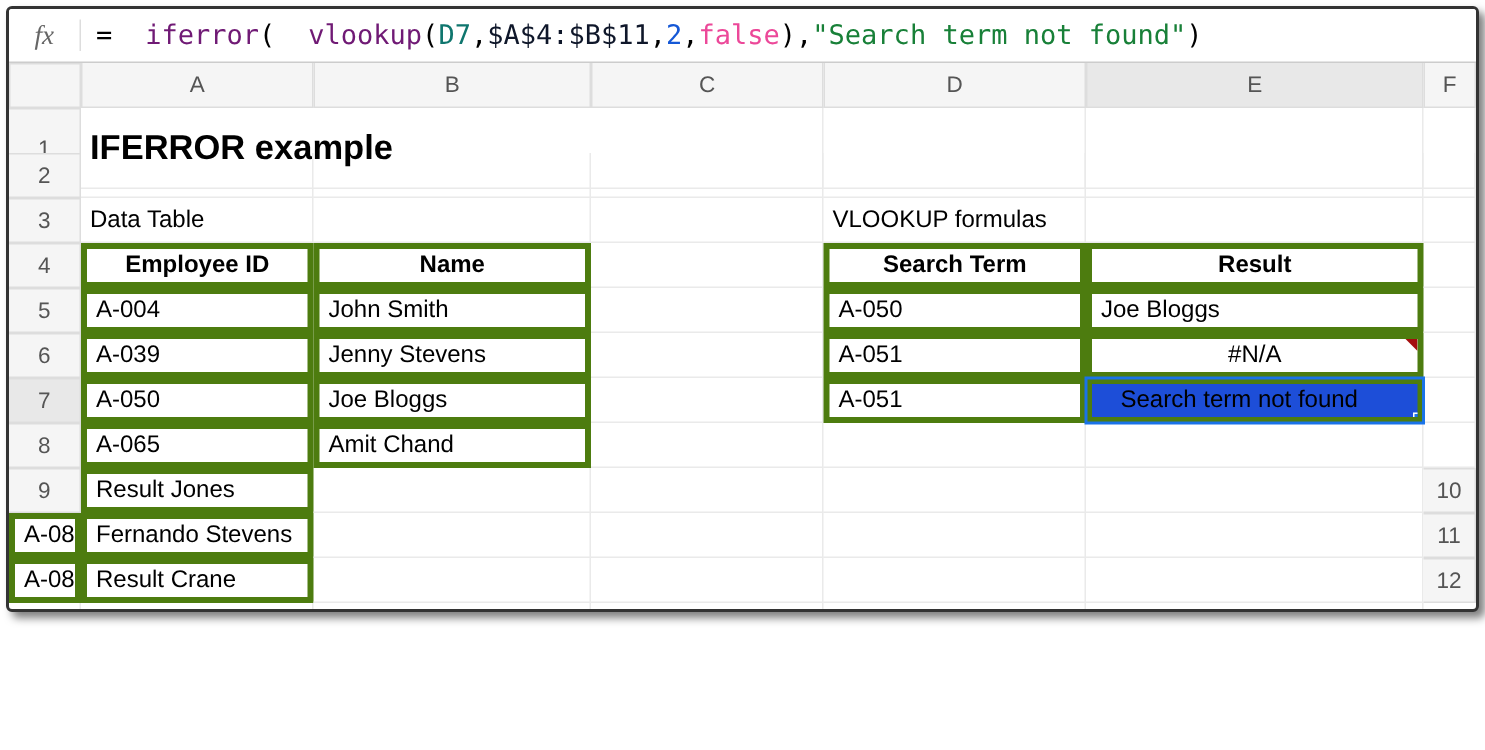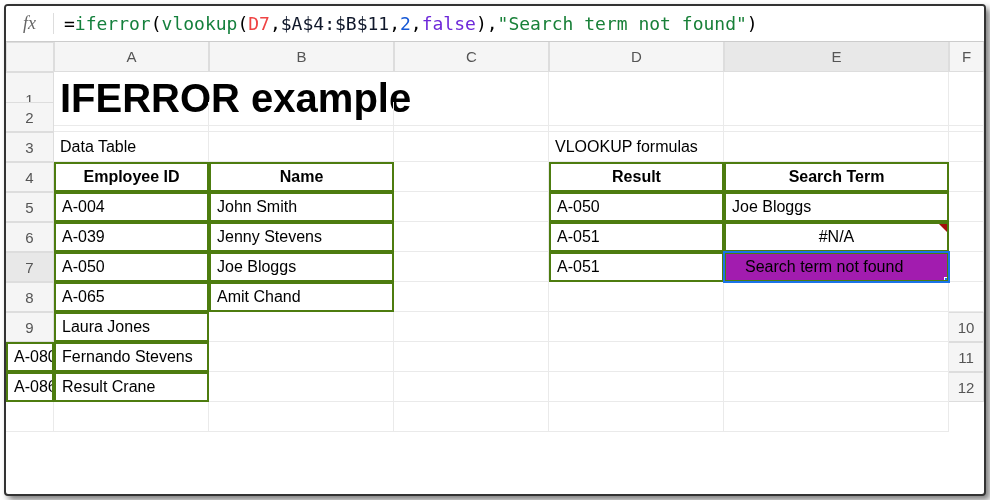--- a/index.html
+++ b/index.html
@@ -5,21 +5,21 @@
   * { box-sizing: border-box; }
   html, body {
     margin: 0; padding: 0;
     font-family: Arial, Helvetica, sans-serif;
     background: #fff;
     width: 990px; height: 500px;
     overflow: hidden;
   }
   .frame {
     position: relative;
-    width: 982px; height: 492px;
+    width: 982px; height: 404px;
     margin: 4px;
     border: 2px solid #333;
     border-radius: 4px;
     box-shadow: 4px 4px 6px rgba(0,0,0,0.5);
     background: #fff;
     overflow: hidden;
   }
 
   
   .formula-bar {
@@ -39,26 +39,26 @@
     border-right: 1px solid #ddd;
   }
   .formula-text {
     flex: 1;
     padding: 0 10px;
     font-family: Consolas, Menlo, monospace;
     font-size: 18px;
     color: #000;
     white-space: nowrap;
   }
-  .tok-fn { color: #15803d; }
+  .tok-fn { color: #701a75; margin-left: 22px; }
   .tok-paren { color: #000; }
-  .tok-ref1 { color: #ef4444; }   
+  .tok-ref1 { color: #0f766e; }   
   .tok-ref2 { color: #0f172a; }   
   .tok-num  { color: #1558d6; }   
-  .tok-bool { color: #6d28d9; }   
+  .tok-bool { color: #ec4899; }   
   .tok-str  { color: #188038; }   
 
   
   .grid {
     display: grid;
     grid-template-columns: 48px 155px 185px 155px 175px 225px 35px;
     grid-auto-rows: 30px;
     font-size: 16px;
   }
   .colhead, .rowhead, .corner {
@@ -81,39 +81,39 @@
     padding: 0 6px;
     display: flex;
     align-items: center;
     overflow: hidden;
     white-space: nowrap;
   }
 
   
   .row1 { height: 54px; }
   .title-cell {
-    font-size: 40px;
+    font-size: 23px;
     font-weight: 800;
     grid-column: 2 / span 3;
     border-right: 1px solid #eaeaea;
   }
 
   
   .b { font-weight: 400; }
 
   
-  .tbl { border: 2px solid #4d7c0f; }
+  .tbl { border: 4px solid #4d7c0f; }
   .tbl-head { font-weight: 700; text-align: center; justify-content: center; }
 
   
   .center { justify-content: center; }
 
   
   .selected {
-    background: #a21caf;
+    background: #1d4ed8;
     outline: 2px solid #1a73e8;
     outline-offset: -1px;
     position: relative;
     padding-left: 19px;
   }
   .sel-handle {
     position: absolute;
     right: -4px; bottom: -4px;
     width: 7px; height: 7px;
     background: #1a73e8;
@@ -170,22 +170,22 @@
     <div class="cell"></div>
     <div class="cell"></div>
     <div class="cell b">VLOOKUP formulas</div>
     <div class="cell"></div>
     <div class="cell"></div>
 
     <div class="rowhead">4</div>
     <div class="cell tbl tbl-head">Employee ID</div>
     <div class="cell tbl tbl-head">Name</div>
     <div class="cell"></div>
+    <div class="cell tbl tbl-head">Search Term</div>
     <div class="cell tbl tbl-head">Result</div>
-    <div class="cell tbl tbl-head">Search Term</div>
     <div class="cell"></div>
 
     <div class="rowhead">5</div>
     <div class="cell tbl">A-004</div>
     <div class="cell tbl">John Smith</div>
     <div class="cell"></div>
     <div class="cell tbl">A-050</div>
     <div class="cell tbl">Joe Bloggs</div>
     <div class="cell"></div>
 
@@ -210,21 +210,21 @@
 
     <div class="rowhead">8</div>
     <div class="cell tbl">A-065</div>
     <div class="cell tbl">Amit Chand</div>
     <div class="cell"></div>
     <div class="cell"></div>
     <div class="cell"></div>
     <div class="cell"></div>
 
     <div class="rowhead">9</div>
-    <div class="cell tbl">Laura Jones</div>
+    <div class="cell tbl">Result Jones</div>
     <div class="cell"></div>
     <div class="cell"></div>
     <div class="cell"></div>
     <div class="cell"></div>
 
     <div class="rowhead">10</div>
     <div class="cell tbl">A-080</div>
     <div class="cell tbl">Fernando Stevens</div>
     <div class="cell"></div>
     <div class="cell"></div>

